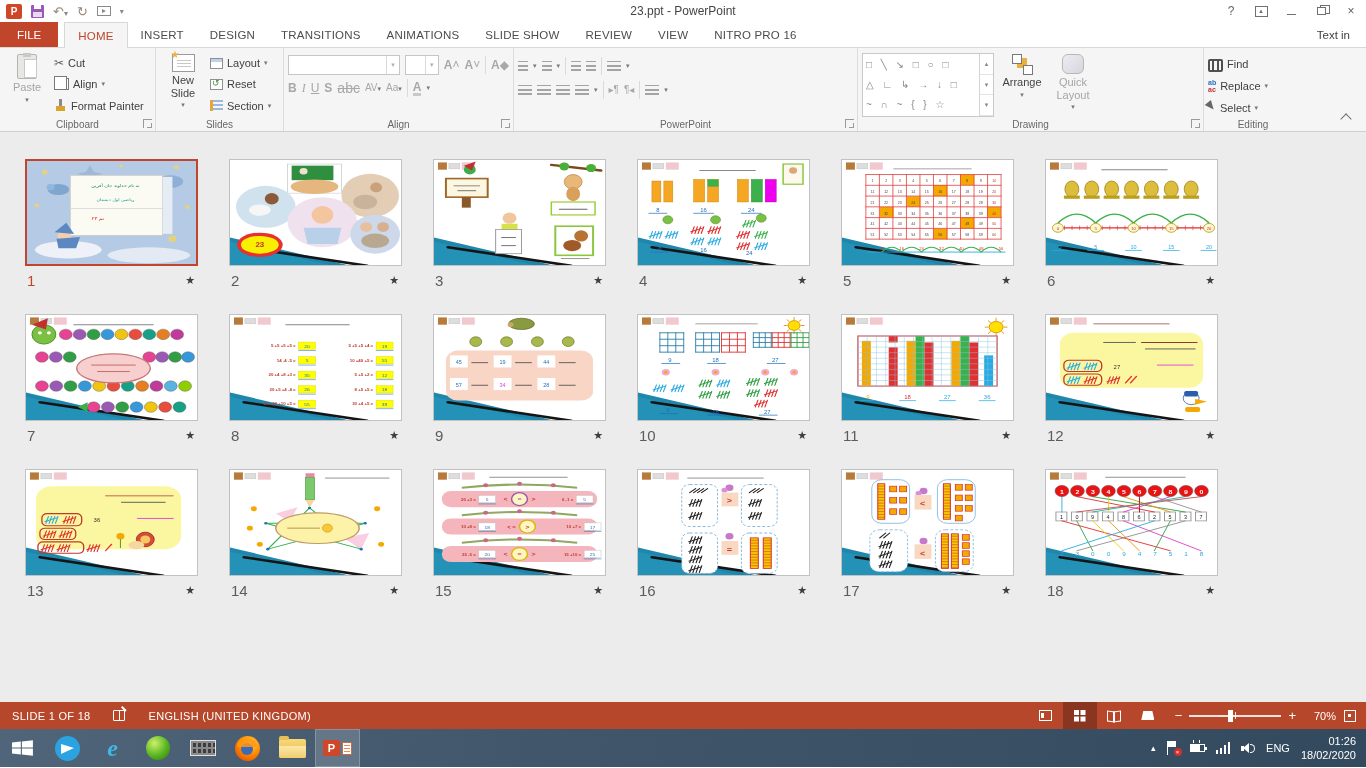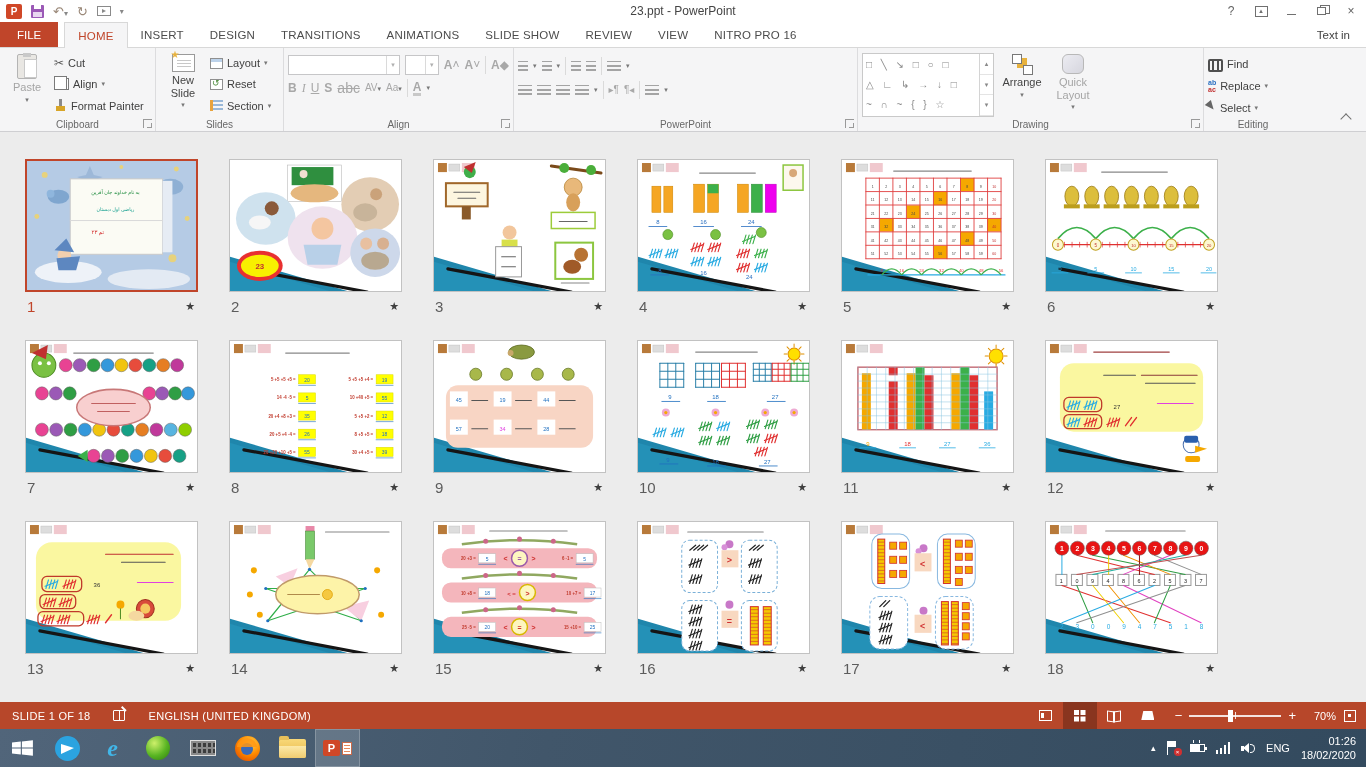--- a/index.html
+++ b/index.html
@@ -91,21 +91,21 @@
 .ic-find::before,.ic-find::after{content:"";position:absolute;top:0;width:7px;height:9px;border:2px solid #4f4f4f;border-radius:2px}
 .ic-find::before{left:0}.ic-find::after{right:0}
 .ic-rep{font-size:7px;line-height:1;display:flex;flex-direction:column;font-weight:700}
 .ic-rep .r1{color:#2a6fc0}.ic-rep .r2{color:#c03030}
 .ic-sel{width:0;height:0;border:4px solid transparent;border-top:9px solid #666;transform:rotate(-40deg)}
 .chev{position:absolute;right:16px;bottom:8px;width:8px;height:8px;border-left:1.5px solid #707070;border-top:1.5px solid #707070;transform:rotate(45deg)}
 
 .main{height:570px;background:#ececec;padding:27px 0 0 25px;overflow:hidden}
 .sgrid{display:grid;grid-template-columns:repeat(6,173px);column-gap:31px;row-gap:21px}
 .cell{width:173px}
-.thumb{width:173px;height:133px;background:#fff;border:1px solid #c2c2c2;overflow:hidden}
+.thumb{width:173px;height:107px;background:#fff;border:1px solid #c2c2c2;overflow:hidden}
 .cell.sel .thumb{border:2px solid #C0452A}
 .thumb svg{display:block;width:100%;height:100%}
 .meta{height:27px;display:flex;align-items:center;justify-content:space-between;padding:2px 3px 0 2px}
 .meta .num{font-size:15px;color:#5c5c5c}
 .cell.sel .meta .num{color:#C0452A}
 .meta .star{font-size:11px;color:#3f3f3f}
 
 .statusbar{height:27px;background:#B7472A;color:#fff;display:flex;align-items:center;font-size:11px}
 .statusbar .slideof{padding:0 12px;letter-spacing:.3px}
 .ic-spell{width:12px;height:11px;border:1px solid #fff;border-radius:1px;position:relative;margin:0 10px}

